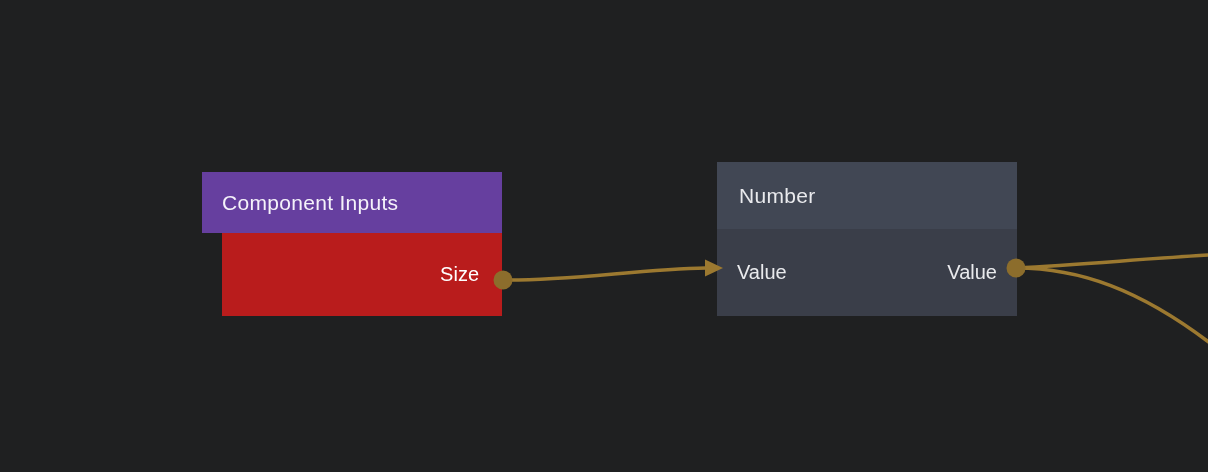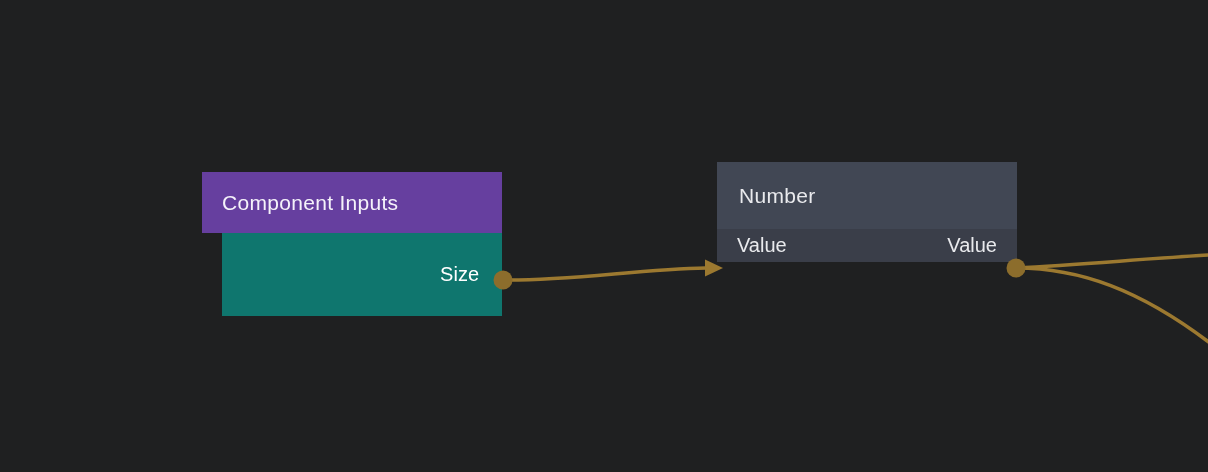--- a/index.html
+++ b/index.html
@@ -51,34 +51,34 @@
   }
   .node-component-inputs .node-header {
     height: 61px;
     background: #663f9f;
     padding-left: 20px;
     color: #f5f2fa;
     font-size: 21px;
     letter-spacing: 0.3px;
   }
   .node-component-inputs .node-body {
-    background: #0f766e;
+    background: #b91c1c;
     margin-left: 20px;
   }
   .node-component-inputs .port-row {
     justify-content: flex-end;
     padding-right: 23px;
     color: #ffffff;
     font-size: 20px;
   }
 
   
   .node-number {
     left: 717px; top: 162px;
-    width: 300px; height: 100px;
+    width: 300px; height: 154px;
   }
   .node-number .node-header {
     height: 67px;
     background: #414754;
     padding-left: 22px;
     color: #e9eaed;
     font-size: 21px;
     letter-spacing: 0.3px;
   }
   .node-number .node-body {

